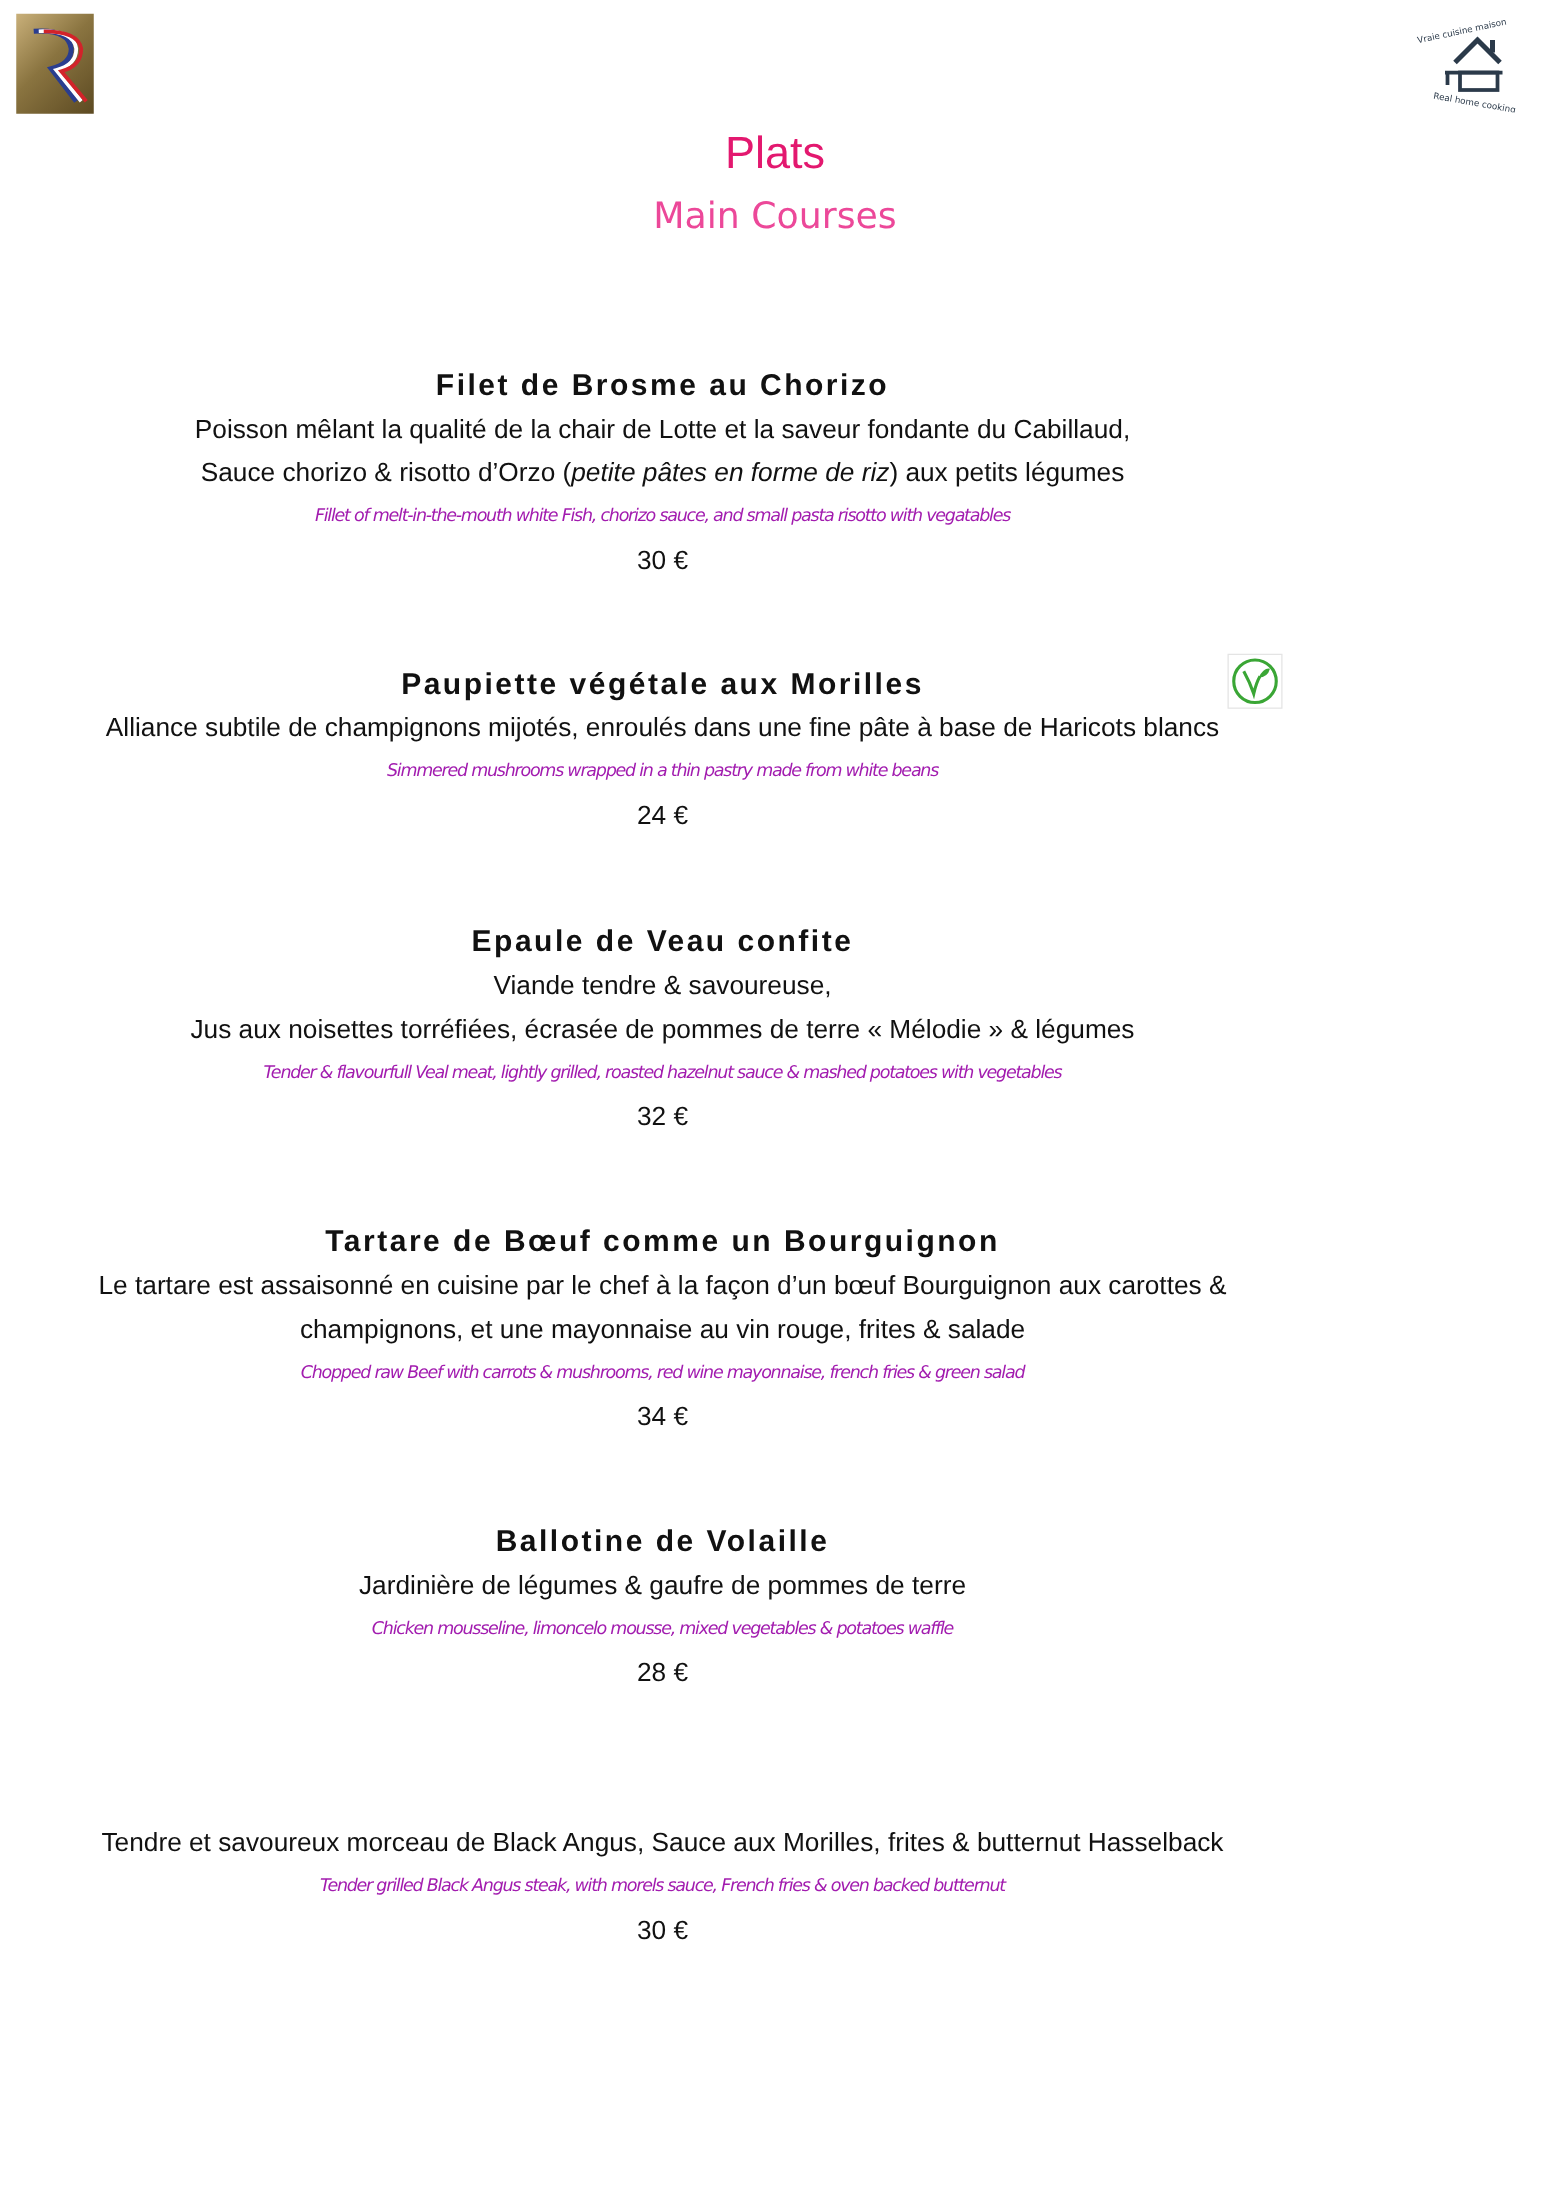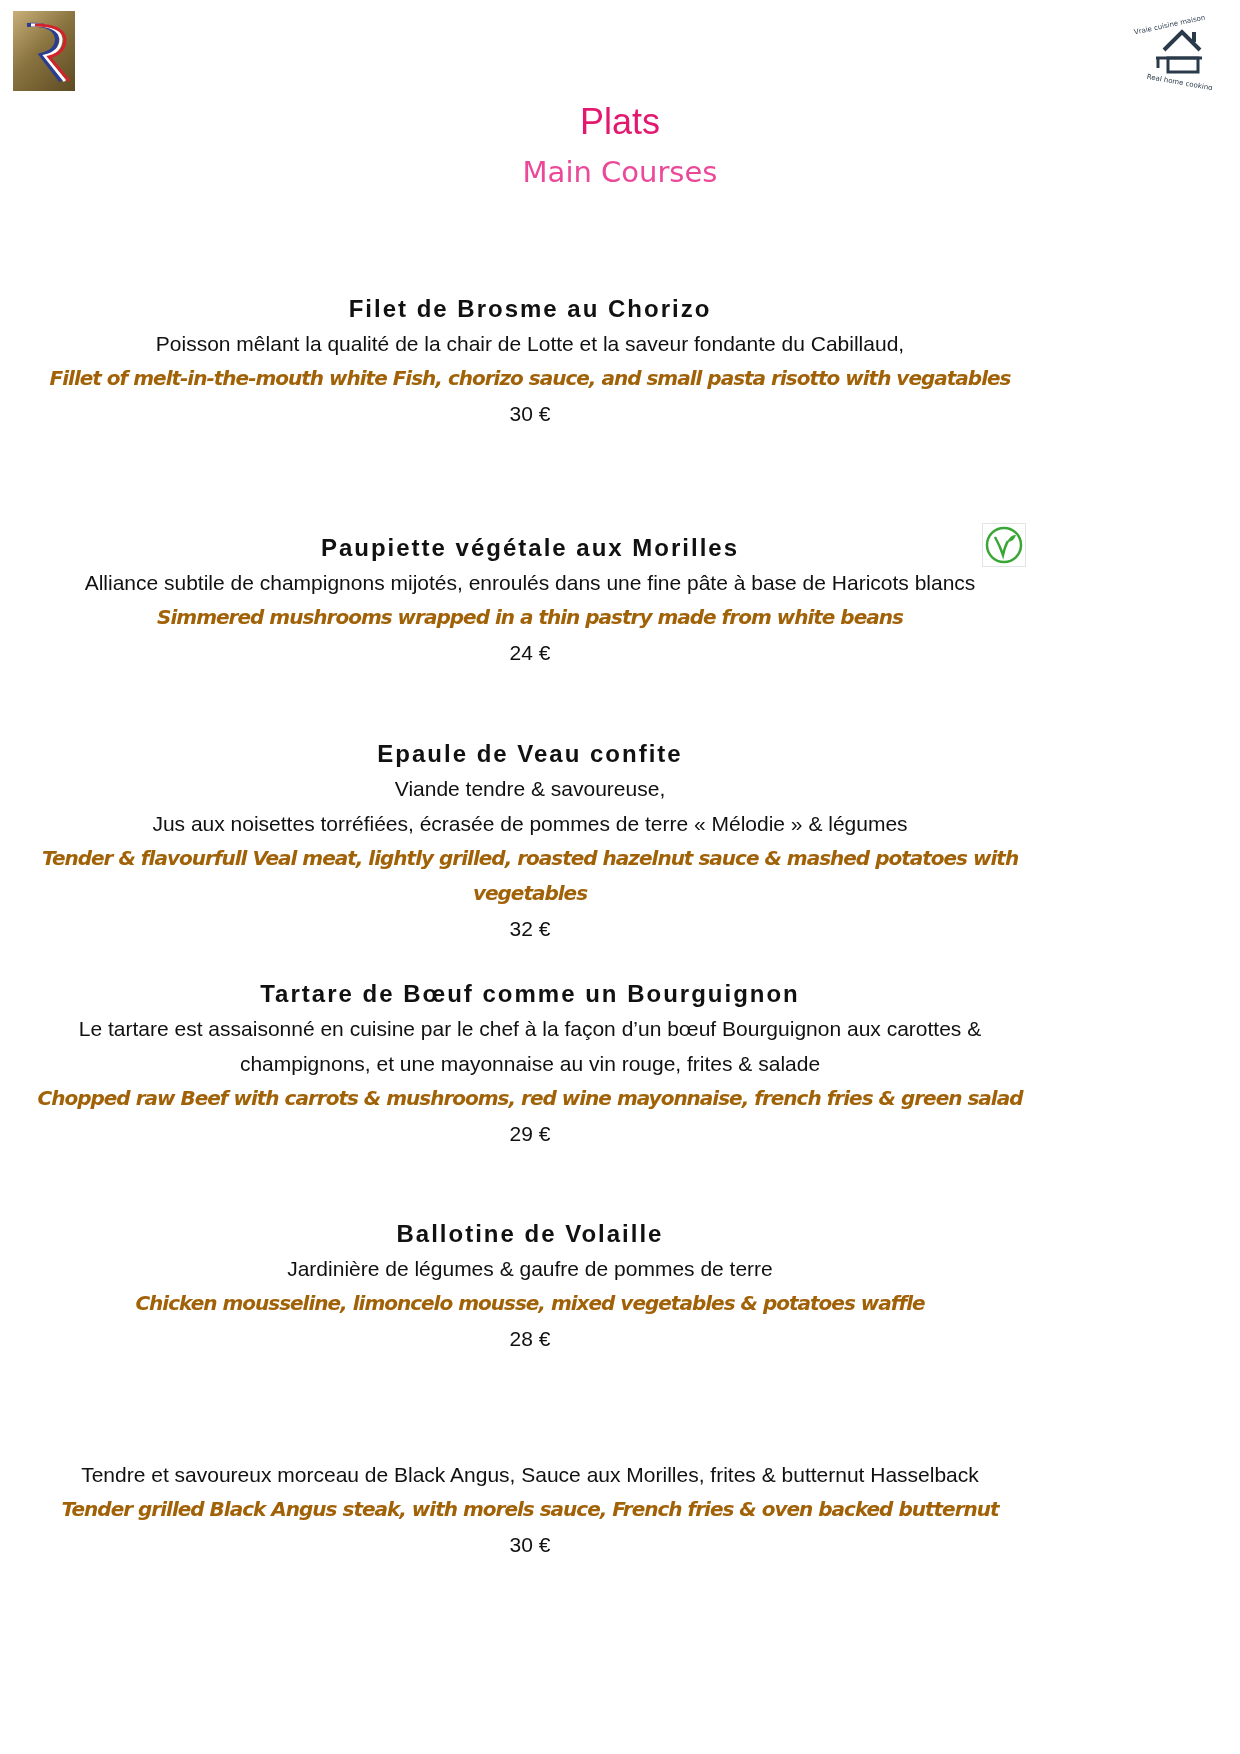--- a/index.html
+++ b/index.html
@@ -71,25 +71,25 @@
     .dish-desc {
       font-family: "Liberation Sans Narrow", "Liberation Sans", sans-serif;
       font-size: 21px;
       line-height: 35px;
       color: #111;
     }
     .dish-desc .it { font-style: italic; }
     .dish-en {
       font-family: "DejaVu Sans", sans-serif;
       font-style: italic;
-      font-size: 20px;
+      font-size: 14px;
       letter-spacing: -1px;
       line-height: 35px;
-      color: #a16207;
-      font-weight: bold;
+      color: #a21caf;
+      font-weight: normal;
     }
     .dish-price {
       font-family: "Liberation Sans", sans-serif;
       font-size: 21px;
       line-height: 35px;
       color: #111;
     }
     .veg-icon {
       position: absolute;
       left: 982px;
@@ -123,20 +123,21 @@
     <text x="20" y="70" font-size="7" fill="#2b3a4a" font-family="DejaVu Sans, sans-serif" transform="rotate(10 50 70)">Real home cooking</text>
   </svg>
 </div>
 
 <div class="title-fr">Plats</div>
 <div class="title-en">Main Courses</div>
 
 <div class="dish" style="top:292px;">
   <div class="dish-name">Filet de Brosme au Chorizo</div>
   <div class="dish-desc">Poisson mêlant la qualité de la chair de Lotte et la saveur fondante du Cabillaud,</div>
+  <div class="dish-desc"><span>Sauce chorizo &amp; risotto d’Orzo (</span><span class="it">petite pâtes en forme de riz</span><span>) aux petits légumes</span></div>
   <div class="dish-en">Fillet of melt-in-the-mouth white Fish, chorizo sauce, and small pasta risotto with vegatables</div>
   <div class="dish-price">30 €</div>
 </div>
 
 <div class="dish" style="top:531px;">
   <div class="dish-name">Paupiette végétale aux Morilles</div>
   <div class="dish-desc">Alliance subtile de champignons mijotés, enroulés dans une fine pâte à base de Haricots blancs</div>
   <div class="dish-en">Simmered mushrooms wrapped in a thin pastry made from white beans</div>
   <div class="dish-price">24 €</div>
 </div>
@@ -154,21 +155,21 @@
   <div class="dish-desc">Jus aux noisettes torréfiées, écrasée de pommes de terre « Mélodie » &amp; légumes</div>
   <div class="dish-en">Tender &amp; flavourfull Veal meat, lightly grilled, roasted hazelnut sauce &amp; mashed potatoes with vegetables</div>
   <div class="dish-price">32 €</div>
 </div>
 
 <div class="dish" style="top:977px;">
   <div class="dish-name">Tartare de Bœuf comme un Bourguignon</div>
   <div class="dish-desc">Le tartare est assaisonné en cuisine par le chef à la façon d’un bœuf Bourguignon aux carottes &amp;</div>
   <div class="dish-desc">champignons, et une mayonnaise au vin rouge, frites &amp; salade</div>
   <div class="dish-en">Chopped raw Beef with carrots &amp; mushrooms, red wine mayonnaise, french fries &amp; green salad</div>
-  <div class="dish-price">29 €</div>
+  <div class="dish-price">34 €</div>
 </div>
 
 <div class="dish" style="top:1217px;">
   <div class="dish-name">Ballotine de Volaille</div>
   <div class="dish-desc">Jardinière de légumes &amp; gaufre de pommes de terre</div>
   <div class="dish-en">Chicken mousseline, limoncelo mousse, mixed vegetables &amp; potatoes waffle</div>
   <div class="dish-price">28 €</div>
 </div>
 
 <div class="dish" style="top:1457px;">

